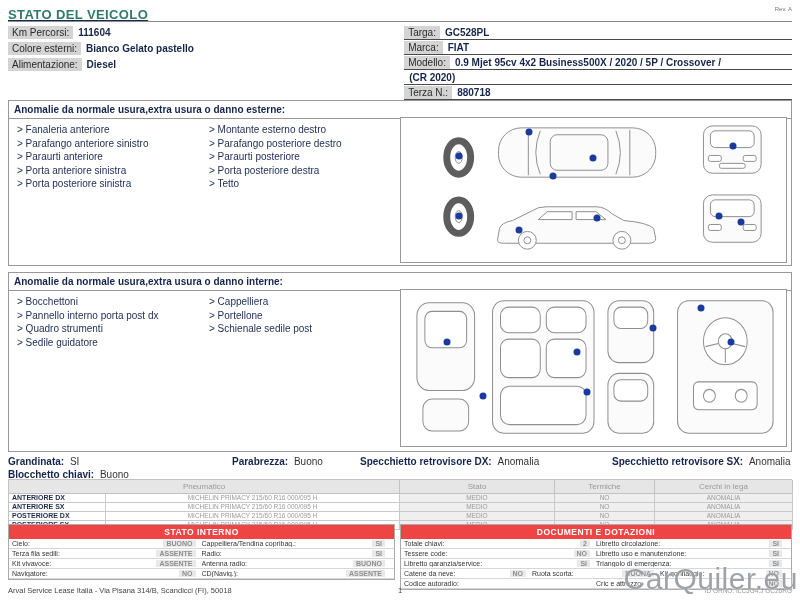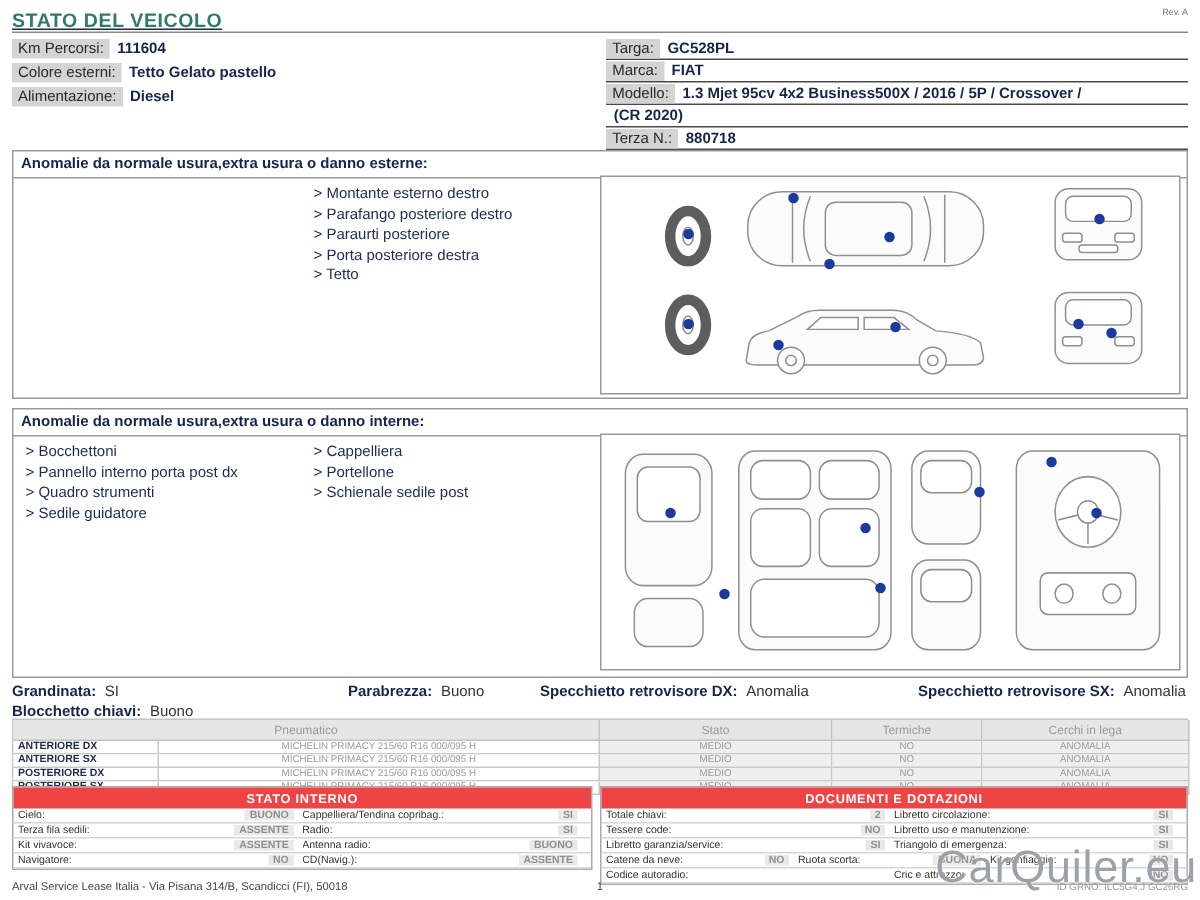--- a/index.html
+++ b/index.html
@@ -89,56 +89,63 @@
   </div>
 
   <div class="info">
     <div class="info-l" id="info-left">
         <div class="irow">
           <span class="chip">Km Percorsi:</span>
           <span class="val">111604</span>
         </div>
         <div class="irow">
           <span class="chip">Colore esterni:</span>
-          <span class="val">Tetto Gelato pastello</span>
+          <span class="val">Bianco Gelato pastello</span>
         </div>
         <div class="irow">
           <span class="chip">Alimentazione:</span>
           <span class="val">Diesel</span>
         </div>
       </div>
     <div class="info-r" id="info-right">
         <div class="irow">
           <span class="chip">Targa:</span>
           <span class="val">GC528PL</span>
         </div>
         <div class="irow">
           <span class="chip">Marca:</span>
           <span class="val">FIAT</span>
         </div>
         <div class="irow">
           <span class="chip">Modello:</span>
-          <span class="val">1.3 Mjet 95cv 4x2 Business500X / 2016 / 5P / Crossover /</span>
+          <span class="val">0.9 Mjet 95cv 4x2 Business500X / 2020 / 5P / Crossover /</span>
         </div>
         <div class="irow">
           <span class="val">(CR 2020)</span>
         </div>
         <div class="irow">
           <span class="chip">Terza N.:</span>
           <span class="val">880718</span>
         </div>
         <div class="irow">
           <span class="chip">1a imm.:</span>
           <span class="val">06/10/2020</span>
         </div>
       </div>
   </div>
 
   <div class="section sec-ext">
     <div class="sec-title">Anomalie da normale usura,extra usura o danno esterne:</div>
+    <div class="dmg-col c1" id="ext-col1">
+        <div class="dmg-item">&gt; Fanaleria anteriore</div>
+        <div class="dmg-item">&gt; Parafango anteriore sinistro</div>
+        <div class="dmg-item">&gt; Paraurti anteriore</div>
+        <div class="dmg-item">&gt; Porta anteriore sinistra</div>
+        <div class="dmg-item">&gt; Porta posteriore sinistra</div>
+      </div>
     <div class="dmg-col c2" id="ext-col2">
         <div class="dmg-item">&gt; Montante esterno destro</div>
         <div class="dmg-item">&gt; Parafango posteriore destro</div>
         <div class="dmg-item">&gt; Paraurti posteriore</div>
         <div class="dmg-item">&gt; Porta posteriore destra</div>
         <div class="dmg-item">&gt; Tetto</div>
       </div>
     <div class="diagram" id="ext-diagram">
       <svg viewBox="0 0 387 146" preserveAspectRatio="none">
         <g>

